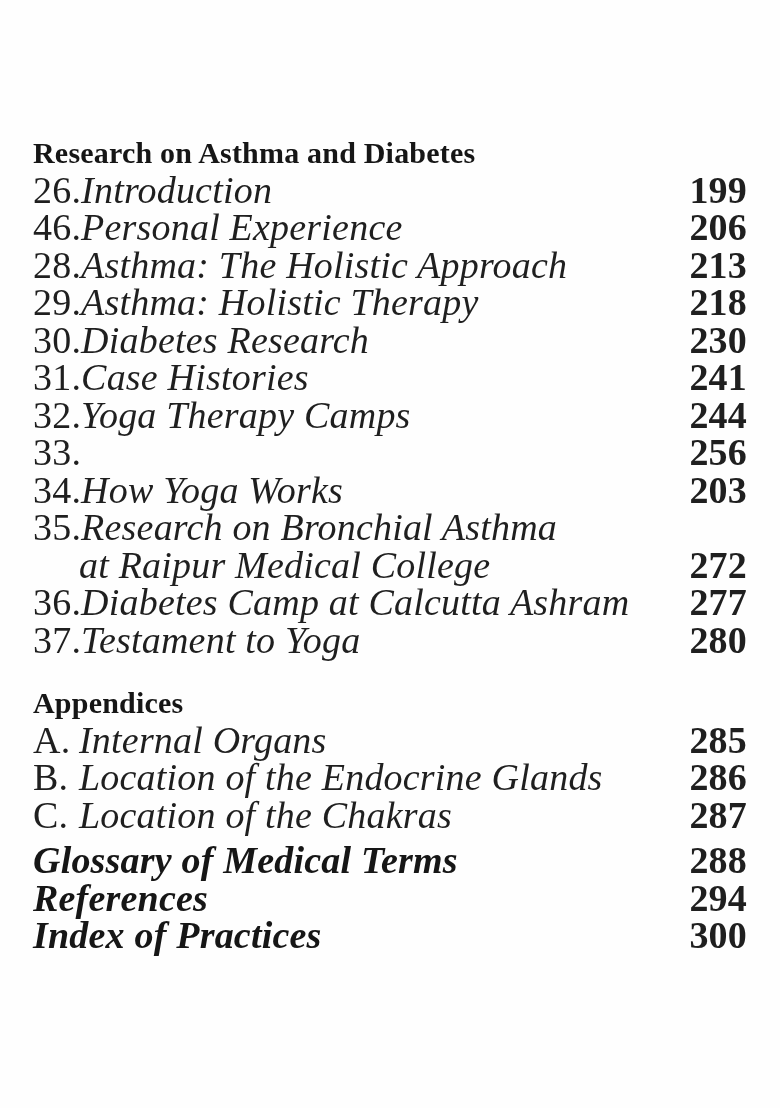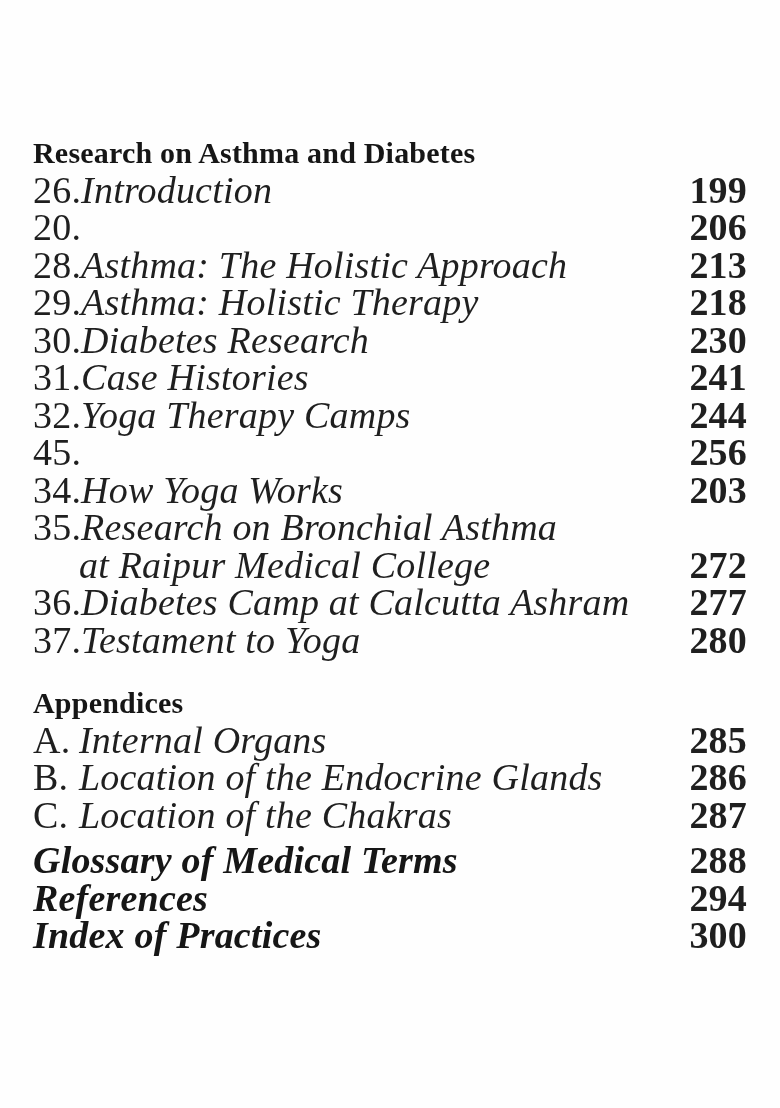--- a/index.html
+++ b/index.html
@@ -63,21 +63,22 @@
       <section class="toc-section">
     <h2 class="section-heading">Research on Asthma and Diabetes</h2>
     <div class="entries">
           <div class="toc-row">
     <span class="num">26.</span>
     <span class="title">Introduction</span>
     <span class="spacer"></span>
     <span class="pagenum">199</span>
   </div>
           <div class="toc-row">
-    <span class="num">20.</span>
+    <span class="num">46.</span>
+    <span class="title">Personal Experience</span>
     <span class="spacer"></span>
     <span class="pagenum">206</span>
   </div>
           <div class="toc-row">
     <span class="num">28.</span>
     <span class="title">Asthma: The Holistic Approach</span>
     <span class="spacer"></span>
     <span class="pagenum">213</span>
   </div>
           <div class="toc-row">
@@ -98,21 +99,21 @@
     <span class="spacer"></span>
     <span class="pagenum">241</span>
   </div>
           <div class="toc-row">
     <span class="num">32.</span>
     <span class="title">Yoga Therapy Camps</span>
     <span class="spacer"></span>
     <span class="pagenum">244</span>
   </div>
           <div class="toc-row">
-    <span class="num">45.</span>
+    <span class="num">33.</span>
     <span class="spacer"></span>
     <span class="pagenum">256</span>
   </div>
           <div class="toc-row">
     <span class="num">34.</span>
     <span class="title">How Yoga Works</span>
     <span class="spacer"></span>
     <span class="pagenum">203</span>
   </div>
           <div class="toc-row">

